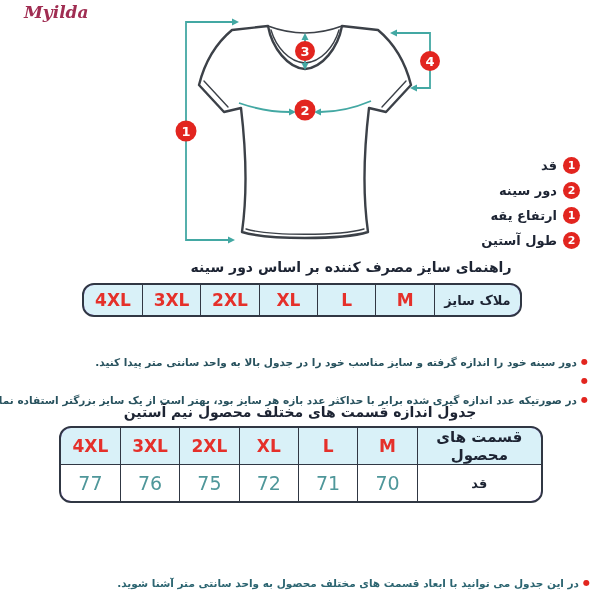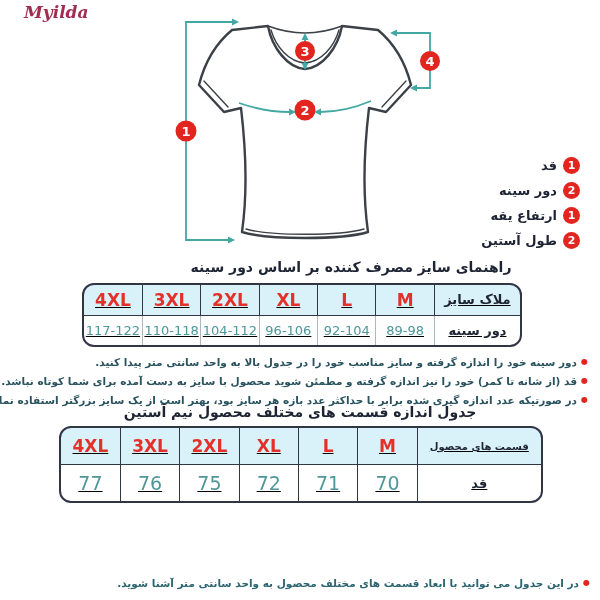--- a/index.html
+++ b/index.html
@@ -20,21 +20,21 @@
   .legend-badge{width:17px;height:17px;border-radius:50%;background:#e2251f;color:#fff;
         font-size:11px;font-weight:bold;display:flex;align-items:center;justify-content:center;}
 
   
   .title1{position:absolute;top:259px;left:96px;width:510px;text-align:center;
         font-size:14px;font-weight:bold;color:#1d2433;direction:rtl;white-space:nowrap;}
   .title2{position:absolute;top:404px;left:0;width:600px;text-align:center;
         font-size:14px;font-weight:bold;color:#1d2433;direction:rtl;white-space:nowrap;}
 
   
-  .tblwrap{position:absolute;border:2.5px solid #303743;border-radius:12px;overflow:hidden;background:#4c1d95;text-decoration:underline;}
+  .tblwrap{position:absolute;border:2.5px solid #303743;border-radius:12px;overflow:hidden;background:#4c1d95;}
   .tbl1{left:82px;top:283px;width:436px;}
   .tbl2{left:59px;top:426px;width:480px;}
   table{border-collapse:collapse;width:100%;table-layout:fixed;}
   td{border:1.5px solid #303743;text-align:center;vertical-align:middle;padding:0;}
   tr:first-child td{border-top:none;}
   tr:last-child td{border-bottom:none;}
   td:first-child{border-left:none;}
   td:last-child{border-right:none;margin-left:25px;}
   .tbl1 tr{height:30px;}
   .tbl2 tr{height:36.5px;}
@@ -157,41 +157,31 @@
       <tbody>
           <tr>
         <td class="size">4XL</td>
         <td class="size">3XL</td>
         <td class="size">2XL</td>
         <td class="size">XL</td>
         <td class="size">L</td>
         <td class="size">M</td>
         <td class="lbl">ملاک سایز</td>
       </tr>
-      <tr>
-        <td class="range">117-122</td>
-        <td class="range">110-118</td>
-        <td class="range">104-112</td>
-        <td class="range">96-106</td>
-        <td class="range">92-104</td>
-        <td class="range">89-98</td>
-        <td class="rowlbl">دور سینه</td>
-      </tr>
     </tbody>
       </table>
   </div>
 
   <div class="notes">
     <div class="note">
       <span class="dot">●</span>
       <span>دور سینه خود را اندازه گرفته و سایز مناسب خود را در جدول بالا به واحد سانتی متر پیدا کنید.</span>
     </div>
     <div class="note">
       <span class="dot">●</span>
-      <span>قد (از شانه تا کمر) خود را نیز اندازه گرفته و مطمئن شوید محصول با سایز به دست آمده برای شما کوتاه نباشد.</span>
     </div>
     <div class="note">
       <span class="dot">●</span>
       <span>در صورتیکه عدد اندازه گیری شده برابر با حداکثر عدد بازه هر سایز بود، بهتر است از یک سایز بزرگتر استفاده نمایید.</span>
     </div>
   </div>
 
   <div class="title2">جدول اندازه قسمت های مختلف محصول نیم آستین</div>
 
   <div class="tblwrap tbl2">
@@ -206,21 +196,21 @@
         <col style="width:123px">
       </colgroup>
       <tbody>
           <tr>
         <td class="size">4XL</td>
         <td class="size">3XL</td>
         <td class="size">2XL</td>
         <td class="size">XL</td>
         <td class="size">L</td>
         <td class="size">M</td>
-        <td class="lbl" style="font-size:10px">قسمت های محصول</td>
+        <td class="lbl" style="font-size:15px">قسمت های محصول</td>
       </tr>
       <tr>
         <td class="num">77</td>
         <td class="num">76</td>
         <td class="num">75</td>
         <td class="num">72</td>
         <td class="num">71</td>
         <td class="num">70</td>
         <td class="rowlbl">قد</td>
       </tr>

